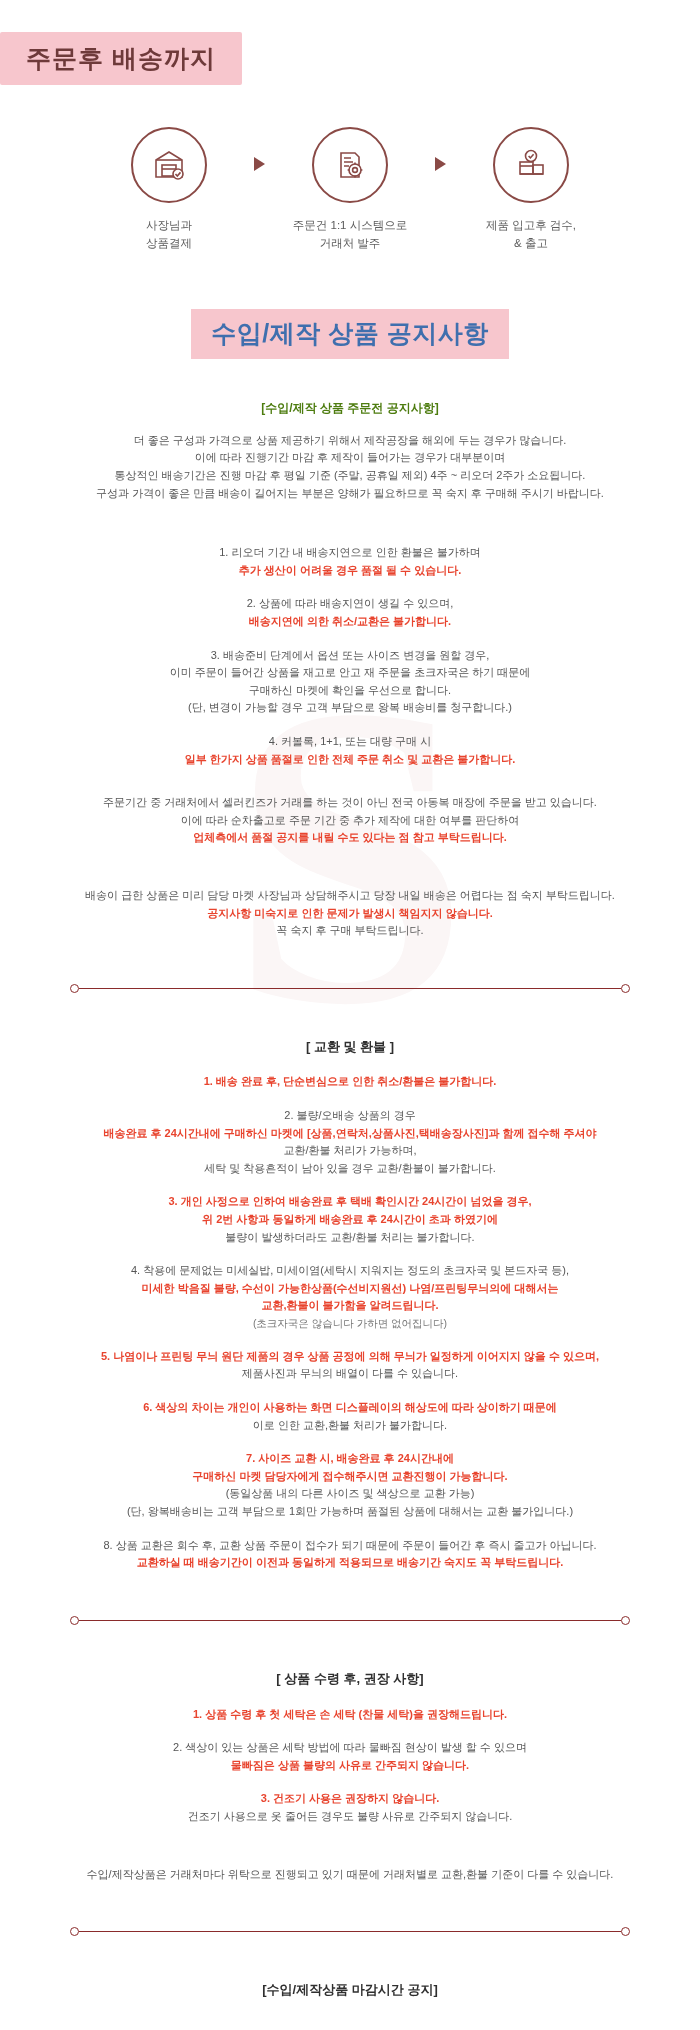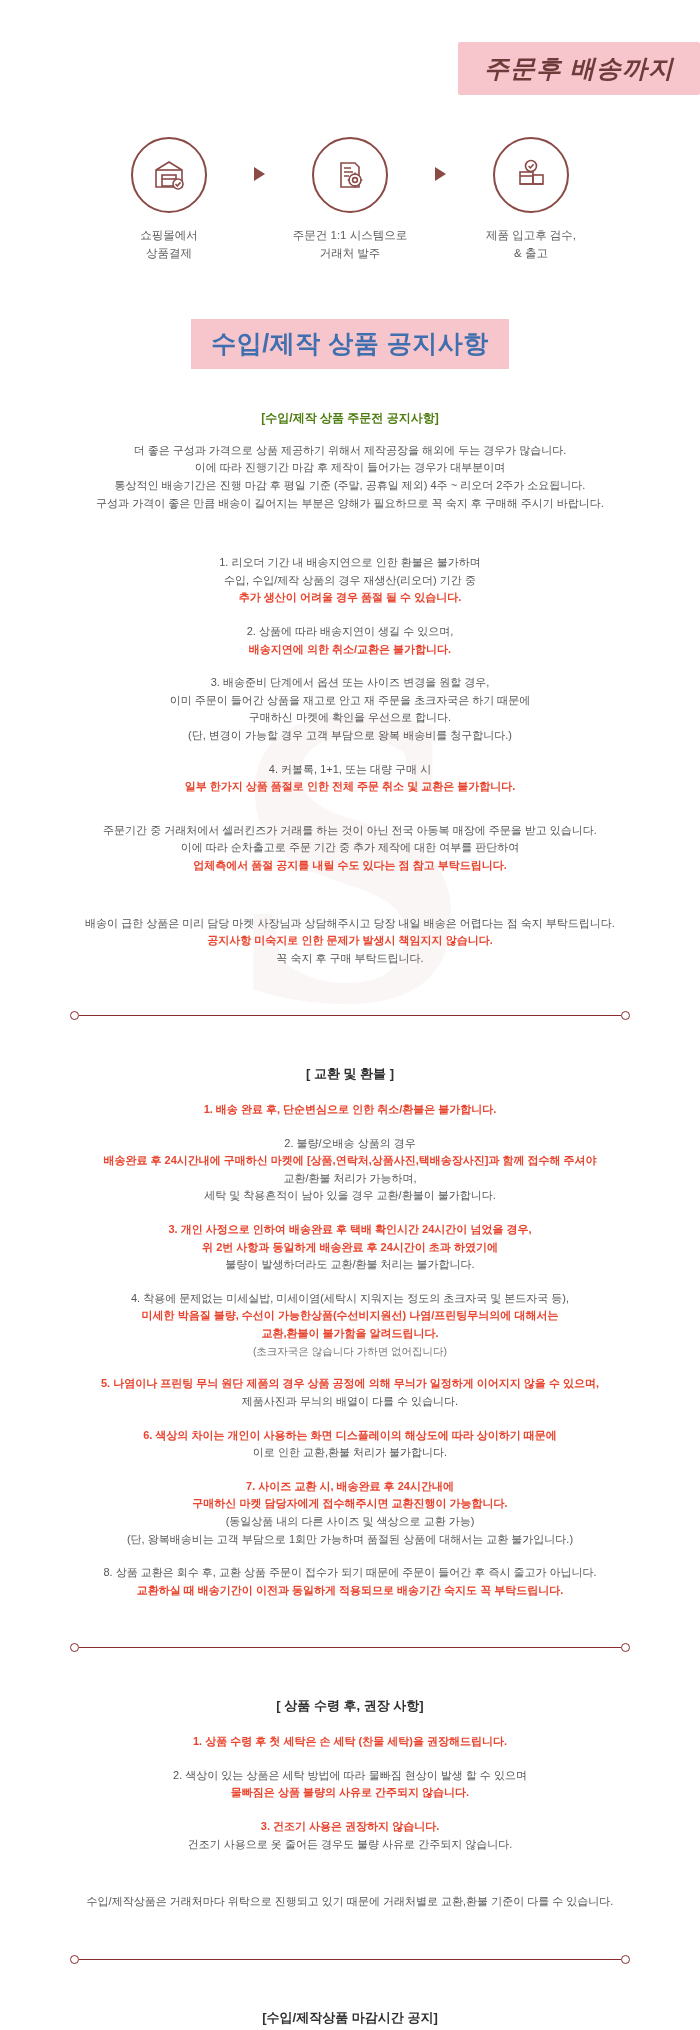--- a/index.html
+++ b/index.html
@@ -24,21 +24,21 @@
     color: #fbf6f6;
     font-family: "Liberation Serif", serif;
     font-weight: bold;
     z-index: 0;
     pointer-events: none;
     line-height: 1;
   }
   .content { position: relative; z-index: 1; }
 
   
-  .banner-wrap { text-align: right; padding-top: 42px; font-style: italic; }
+  .banner-wrap { text-align: left; padding-top: 32px; }
   .banner {
     display: inline-block;
     background: #f7c6cd;
     padding: 6px 26px 7px;
     border-radius: 2px;
   }
   .banner-text {
     font-size: 25px;
     font-weight: bold;
     color: #6e3a3a;
@@ -153,21 +153,21 @@
         <div class="circle">
           <svg width="42" height="42" viewBox="0 0 42 42" fill="none" stroke="#8a4a46" stroke-width="1.6">
             <path d="M8 16 L21 8 L34 16 L34 33 L8 33 Z"></path>
             <path d="M8 16 L34 16"></path>
             <rect x="14" y="21" width="14" height="11"></rect>
             <path d="M14 25 L28 25"></path>
             <circle cx="30" cy="30" r="5" fill="#fff"></circle>
             <path d="M27.5 30 L29.3 32 L32.5 28.4"></path>
           </svg>
         </div>
-        <div class="step-label">쇼핑몰에서
+        <div class="step-label">사장님과
 상품결제</div>
       </div>
 
       <div class="arrow"></div>
 
       <div class="step">
         <div class="circle">
           <svg width="42" height="42" viewBox="0 0 42 42" fill="none" stroke="#8a4a46" stroke-width="1.6">
             <path d="M12 9 L26 9 L30 13 L30 33 L12 33 Z"></path>
             <path d="M15 14 L22 14 M15 18 L24 18 M15 22 L20 22"></path>
@@ -212,21 +212,20 @@
         <p>더 좋은 구성과 가격으로 상품 제공하기 위해서 제작공장을 해외에 두는 경우가 많습니다.</p>
         <p>이에 따라 진행기간 마감 후 제작이 들어가는 경우가 대부분이며</p>
         <p>통상적인 배송기간은 진행 마감 후 평일 기준 (주말, 공휴일 제외) 4주 ~ 리오더 2주가 소요됩니다.</p>
         <p>구성과 가격이 좋은 만큼 배송이 길어지는 부분은 양해가 필요하므로 꼭 숙지 후 구매해 주시기 바랍니다.</p>
       </div>
 
       <div class="spacer-md"></div>
 
       <div class="item">
         <p>1. 리오더 기간 내 배송지연으로 인한 환불은 불가하며</p>
-        <p>수입, 수입/제작 상품의 경우 재생산(리오더) 기간 중</p>
         <p class="red">추가 생산이 어려울 경우 품절 될 수 있습니다.</p>
       </div>
 
       <div class="item">
         <p>2. 상품에 따라 배송지연이 생길 수 있으며,</p>
         <p class="red">배송지연에 의한 취소/교환은 불가합니다.</p>
       </div>
 
       <div class="item">
         <p>3. 배송준비 단계에서 옵션 또는 사이즈 변경을 원할 경우,</p>

